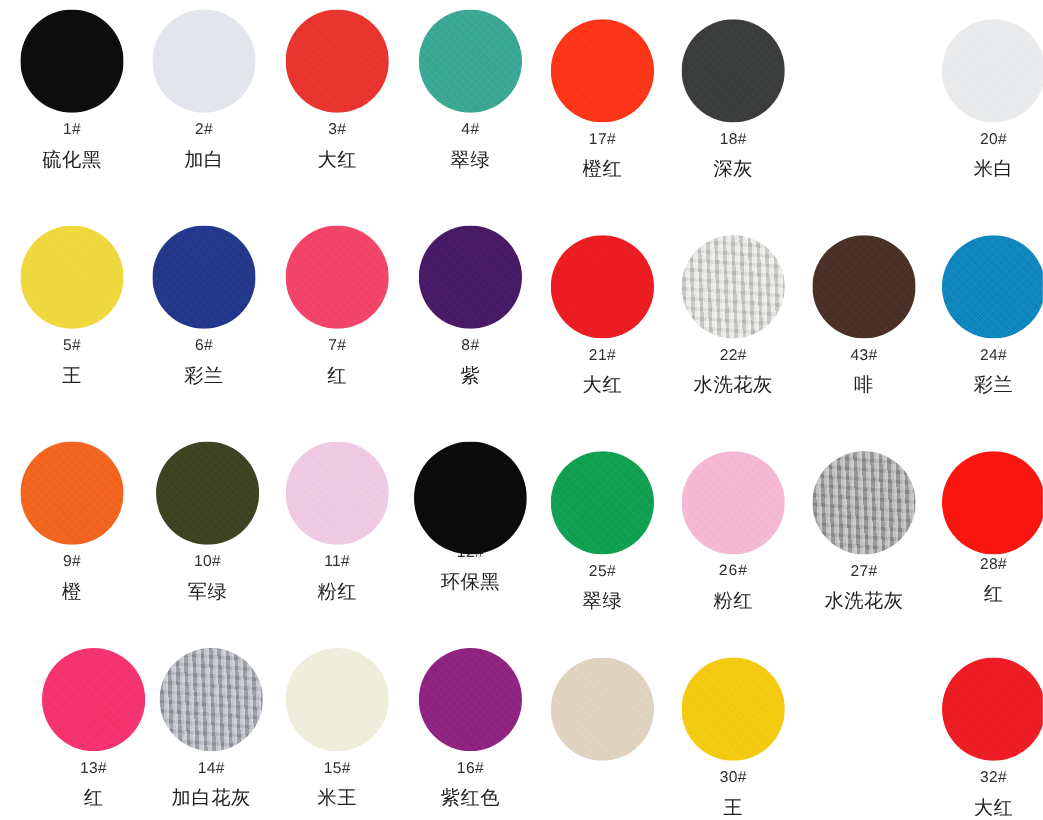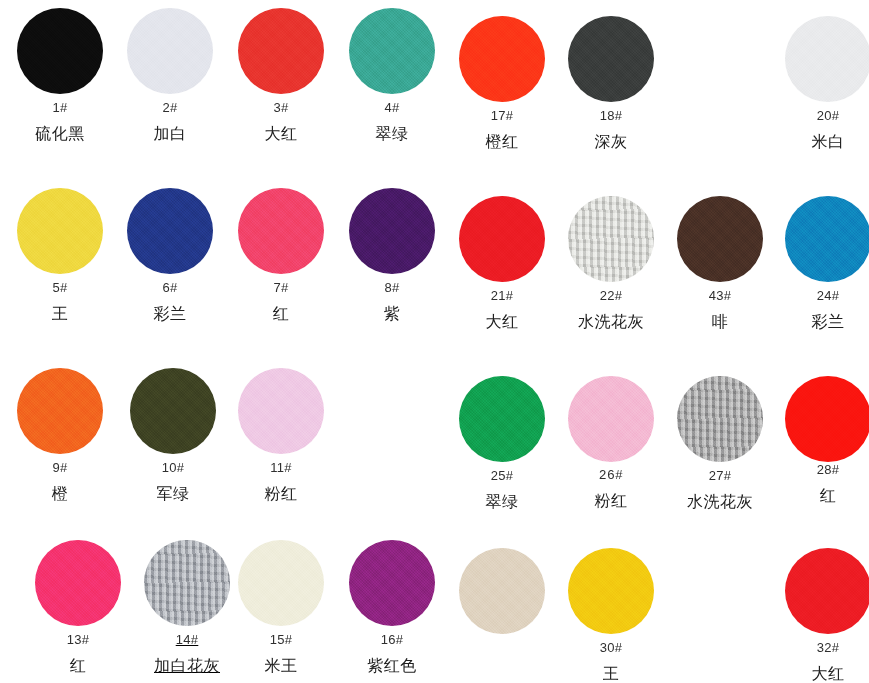--- a/index.html
+++ b/index.html
@@ -260,20 +260,29 @@
     </div>
     <div class="swatch-cell" style="left: 226px; top: 368px;">
       <div class="swatch-disc-wrap">
         <div class="swatch-disc" title="粉红" style="width: 86px; height: 86px; background-color: rgb(239, 201, 228);"></div>
       </div>
       <div>
         <span class="swatch-code">11#</span>
         <span class="swatch-name">粉红</span>
       </div>
     </div>
+    <div class="swatch-cell" style="left: 337px; top: 368px;">
+      <div class="swatch-disc-wrap">
+        <div class="swatch-disc" title="环保黑" style="width: 94px; height: 94px; background-color: rgb(11, 11, 11);"></div>
+      </div>
+      <div style="margin-top: -8px;">
+        <span class="swatch-code">12#</span>
+        <span class="swatch-name">环保黑</span>
+      </div>
+    </div>
     <div class="swatch-cell" style="left: 447px; top: 376px;">
       <div class="swatch-disc-wrap">
         <div class="swatch-disc" title="翠绿" style="width: 86px; height: 86px; background-color: rgb(17, 160, 80);"></div>
       </div>
       <div>
         <span class="swatch-code">25#</span>
         <span class="swatch-name">翠绿</span>
       </div>
     </div>
     <div class="swatch-cell" style="left: 556px; top: 376px; font-family: Liberation Mono, monospace;">
@@ -305,21 +314,21 @@
     </div>
     <div class="swatch-cell" style="left: 23px; top: 540px;">
       <div class="swatch-disc-wrap">
         <div class="swatch-disc" title="红" style="width: 86px; height: 86px; background-color: rgb(245, 51, 111);"></div>
       </div>
       <div>
         <span class="swatch-code">13#</span>
         <span class="swatch-name">红</span>
       </div>
     </div>
-    <div class="swatch-cell" style="left: 132px; top: 540px; text-decoration: underline;">
+    <div class="swatch-cell" style="left: 121px; top: 540px;">
       <div class="swatch-disc-wrap">
         <div class="swatch-disc heather" title="加白花灰" style="width: 86px; height: 86px; background-color: rgb(159, 164, 173);"></div>
       </div>
       <div>
         <span class="swatch-code">14#</span>
         <span class="swatch-name">加白花灰</span>
       </div>
     </div>
     <div class="swatch-cell" style="left: 226px; top: 540px;">
       <div class="swatch-disc-wrap">

